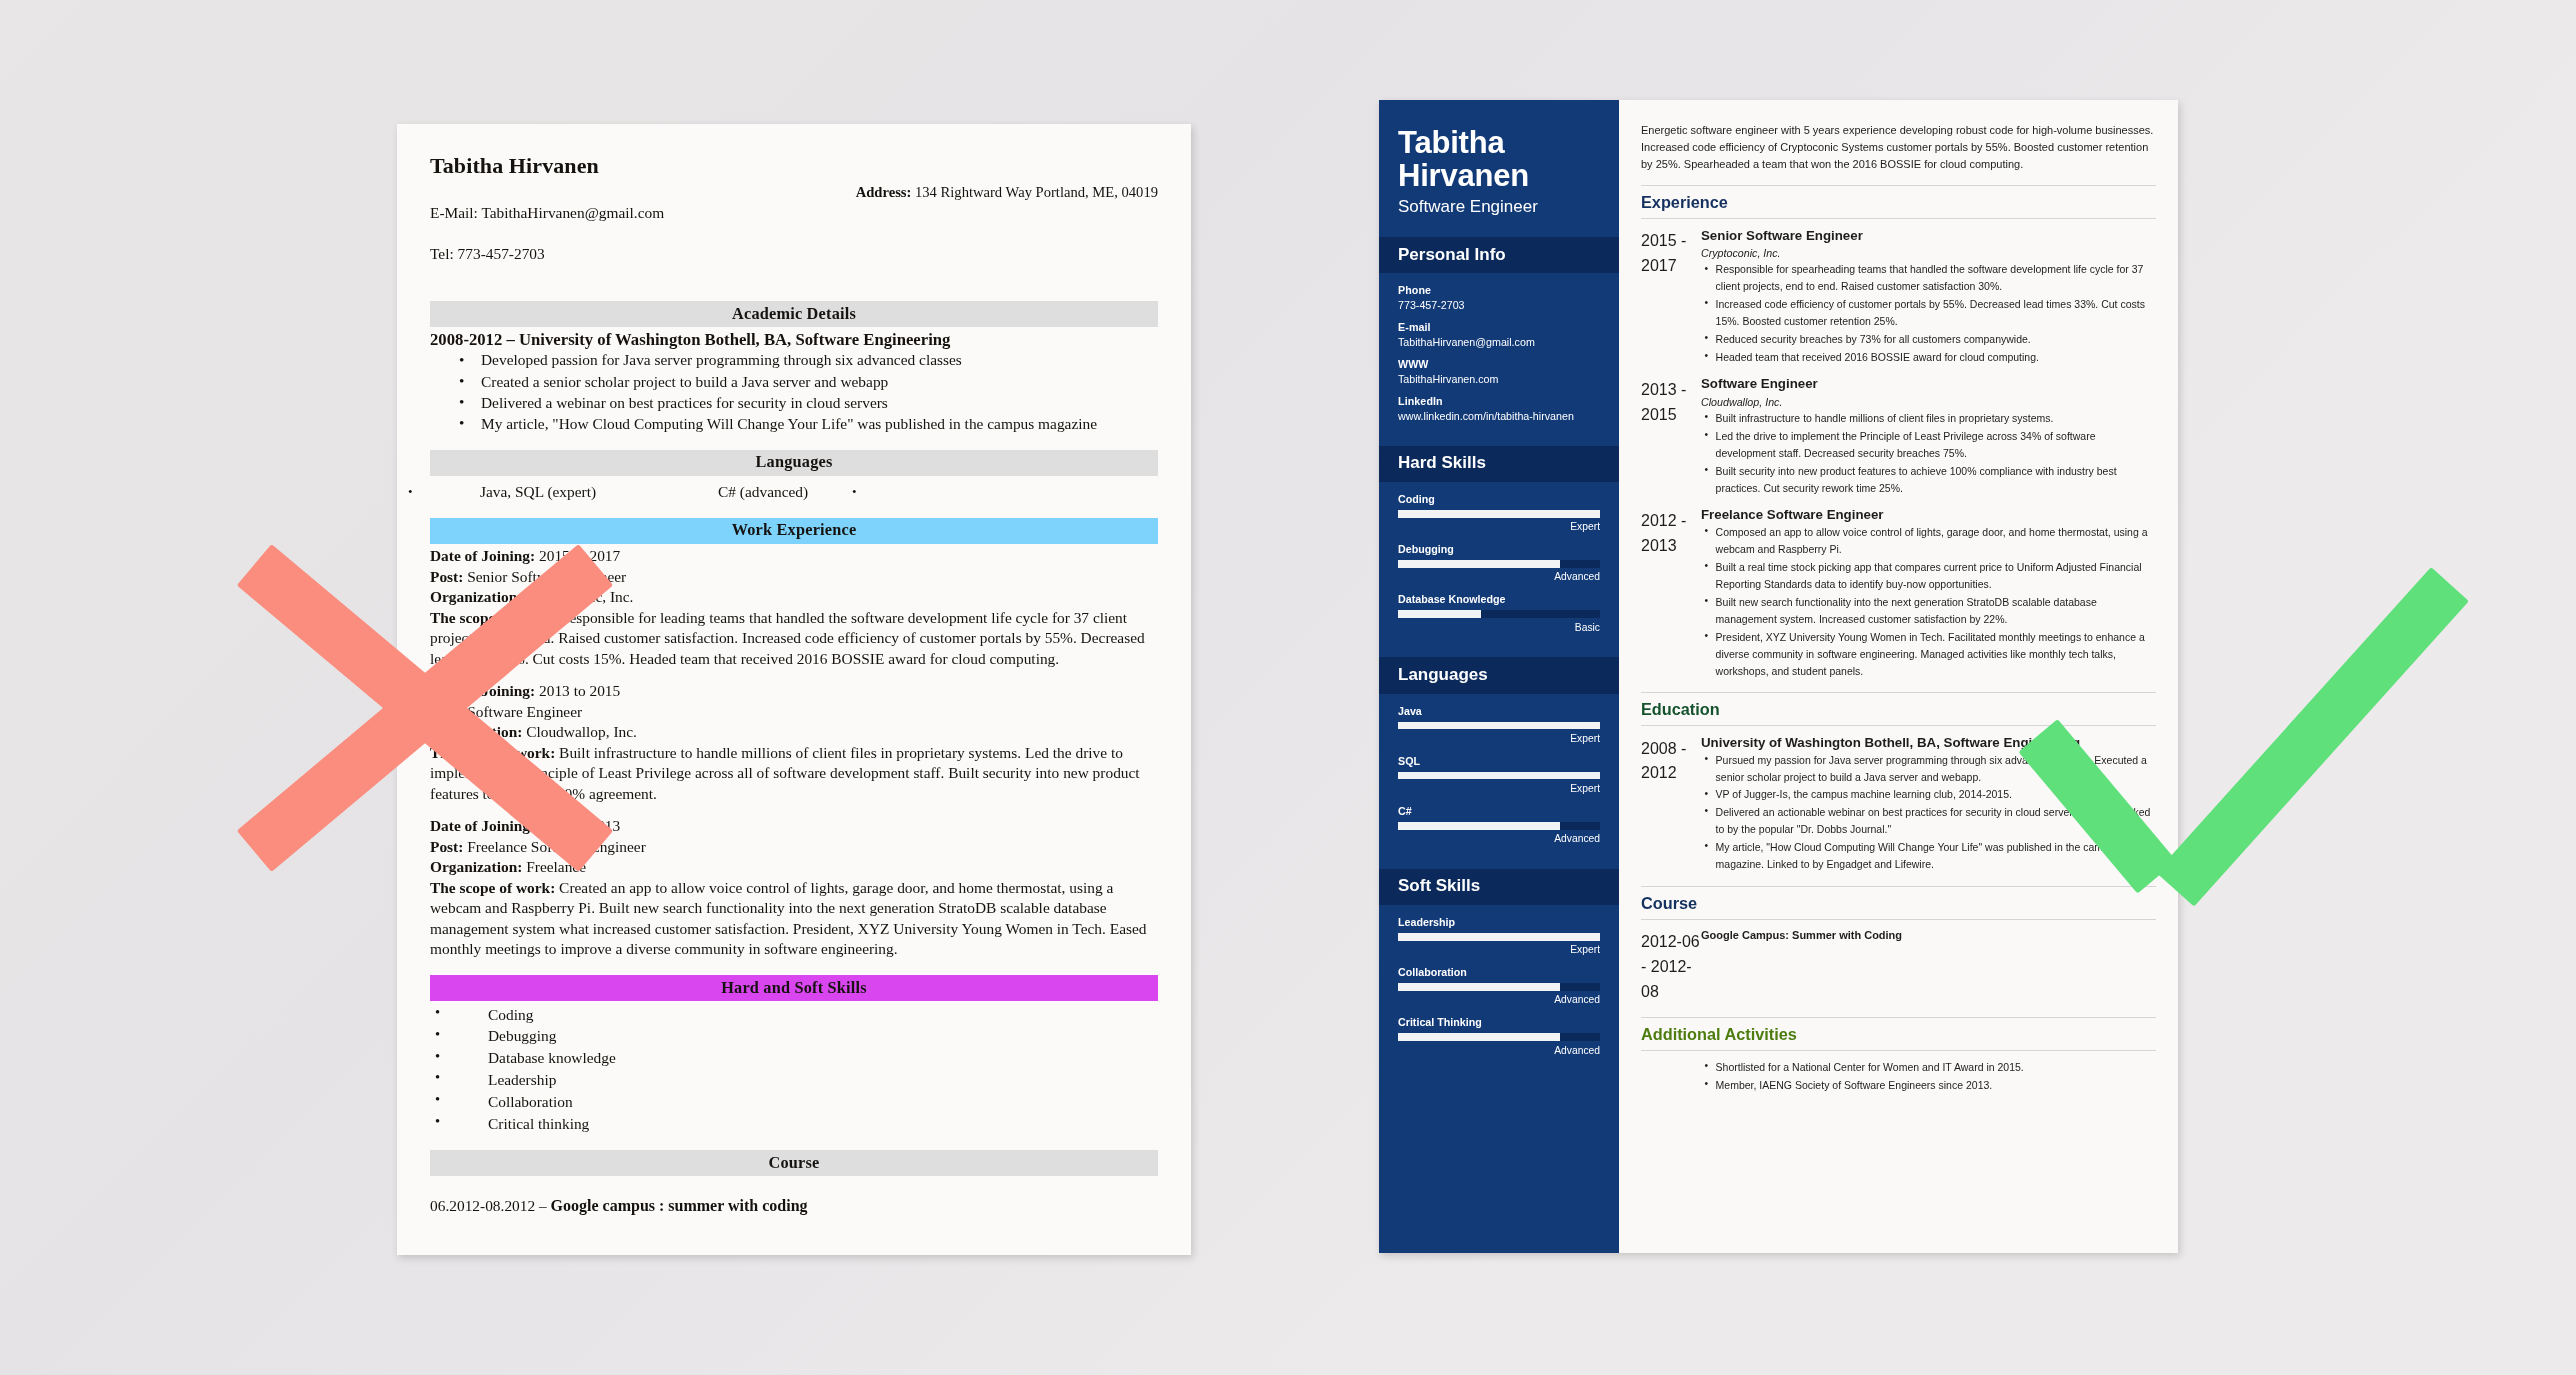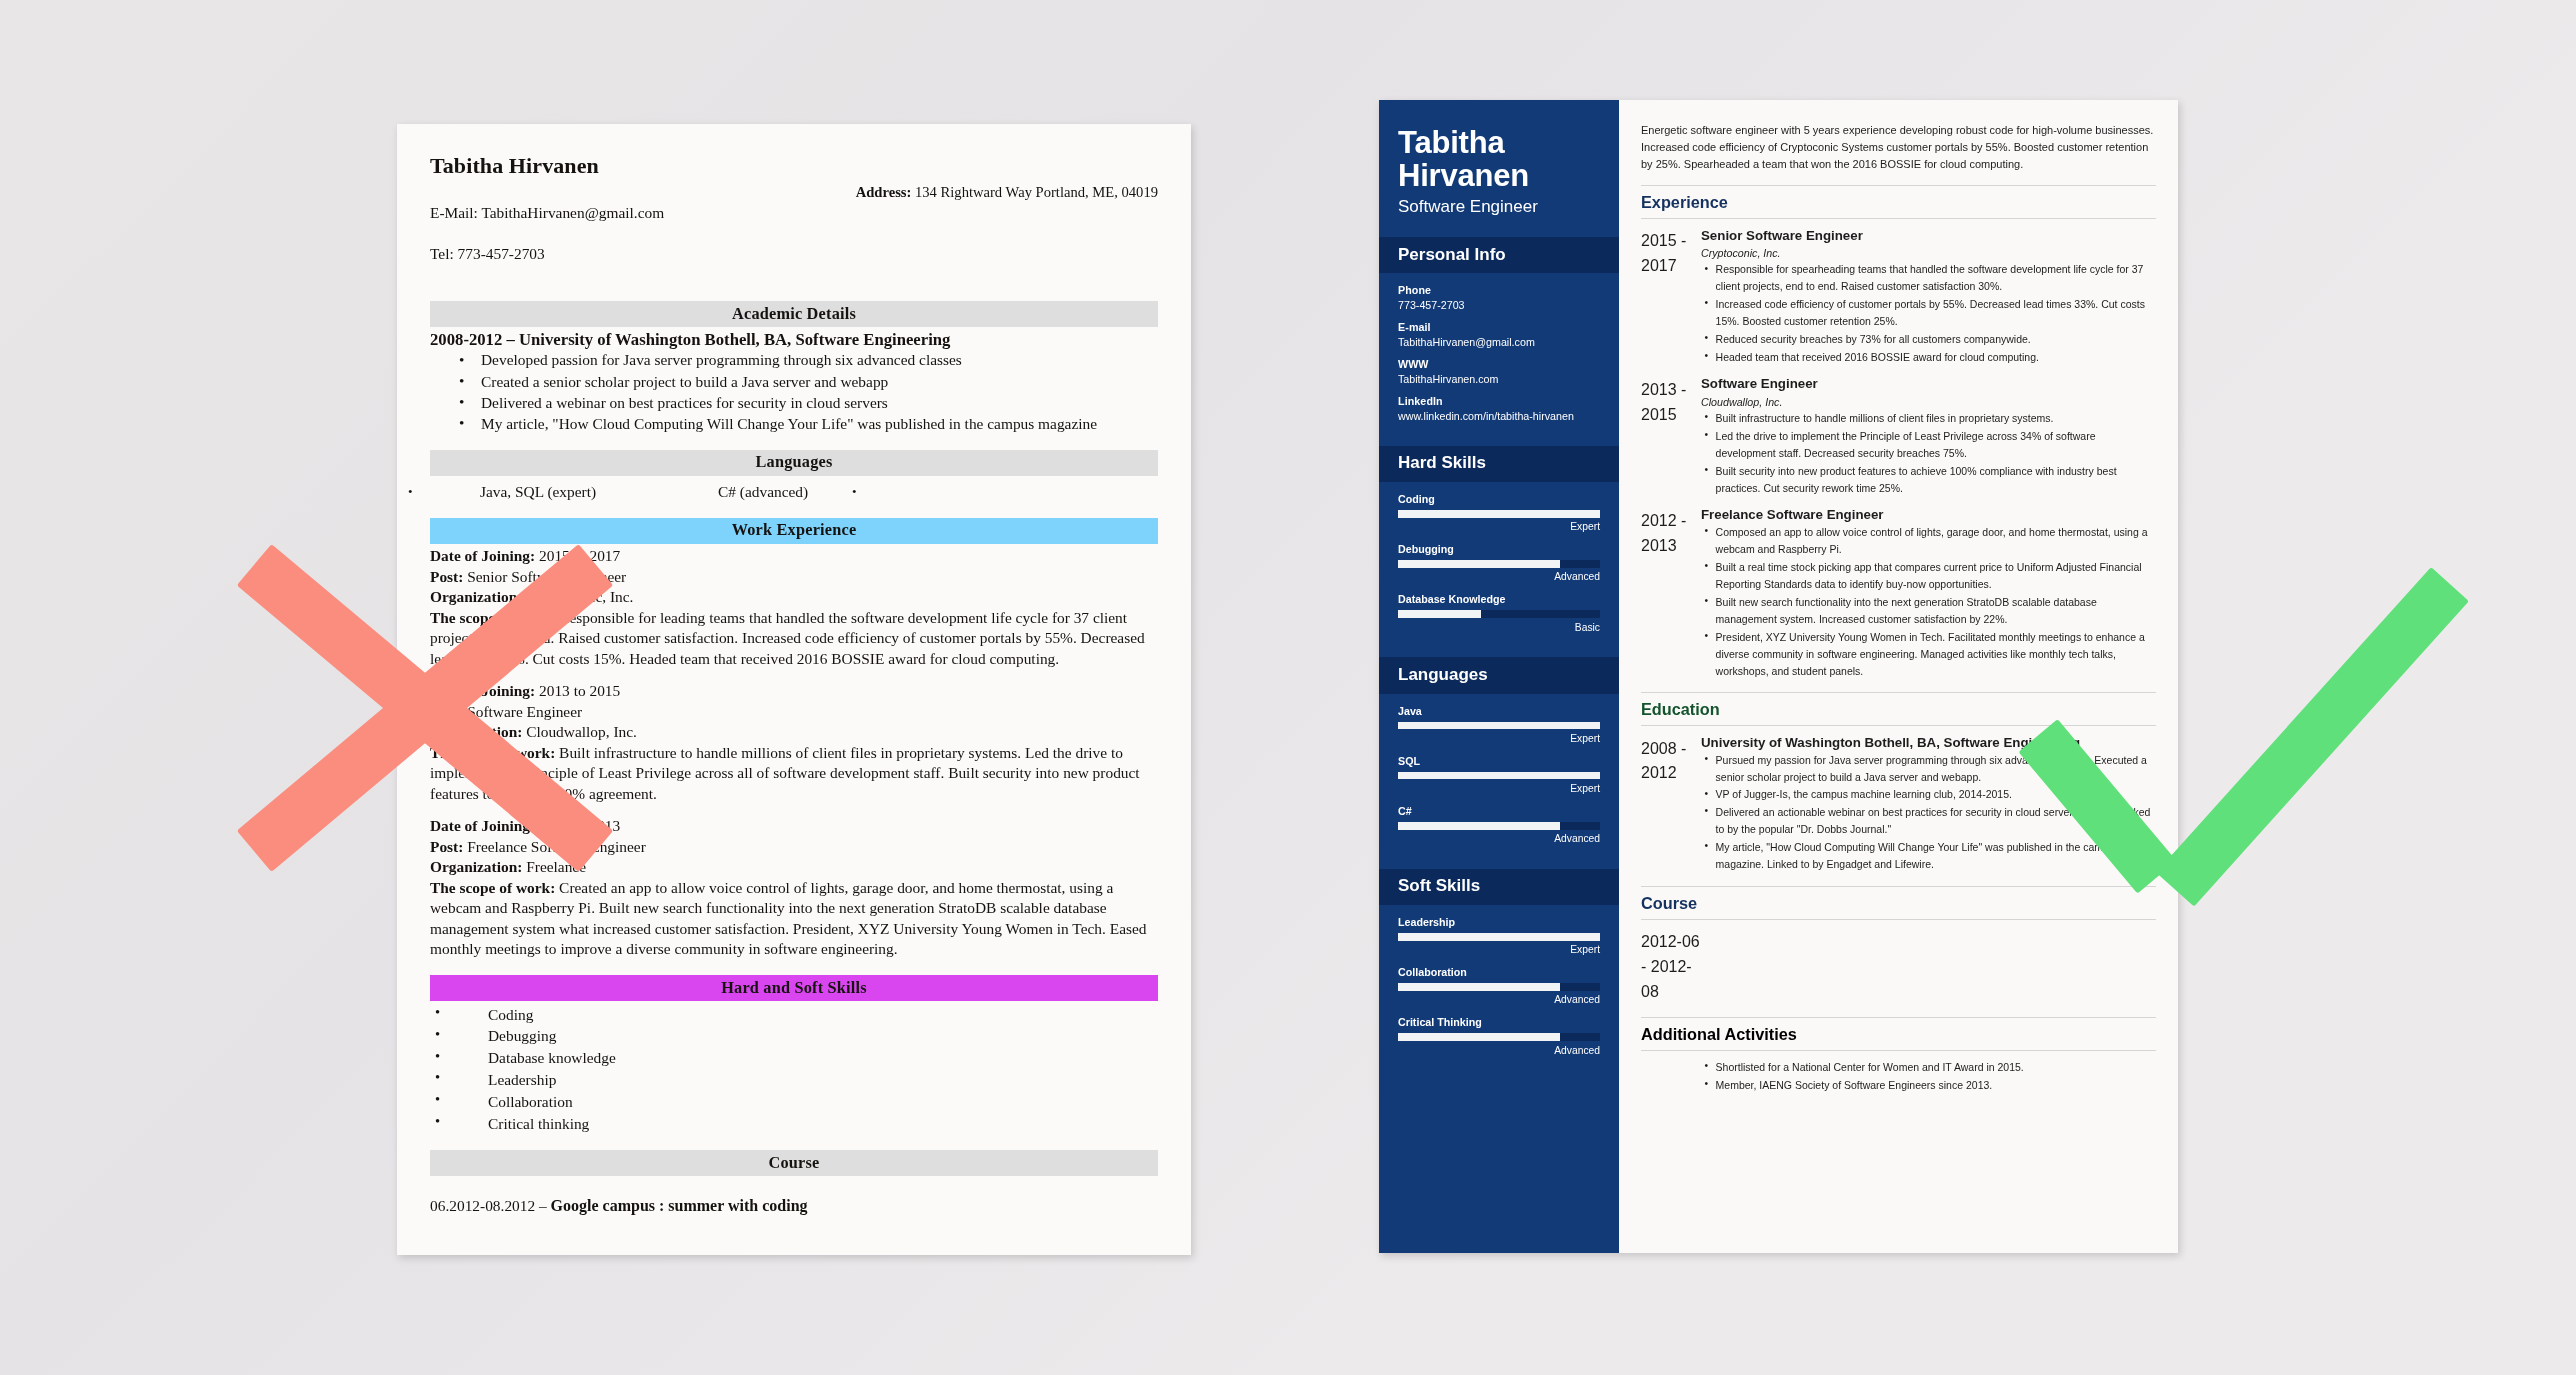--- a/index.html
+++ b/index.html
@@ -418,23 +418,26 @@
           <li>Delivered an actionable webinar on best practices for security in cloud servers that was linked to by the popular "Dr. Dobbs Journal."</li>
           <li>My article, "How Cloud Computing Will Change Your Life" was published in the campus magazine. Linked to by Engadget and Lifewire.</li>
         </ul>
       </div>
     </div>
 
     <div class="gp-mh" style="color: rgb(20, 49, 95);">Course</div>
 
     <div class="gp-entry">
       <div class="gp-dates">2012-06 - 2012-08</div>
-    </div>
-
-    <div class="gp-mh" style="color: #000000;">Additional Activities</div>
+      <div class="gp-body">
+        <div class="gp-title" style="font-size:11px;">Google Campus: Summer with Coding</div>
+      </div>
+    </div>
+
+    <div class="gp-mh" style="color: #4d7c0f;">Additional Activities</div>
 
     <div class="gp-acts">
       <ul class="gp-ul">
         <li>Shortlisted for a National Center for Women and IT Award in 2015.</li>
         <li>Member, IAENG Society of Software Engineers since 2013.</li>
       </ul>
     </div>
   </div>
 </div>
 

